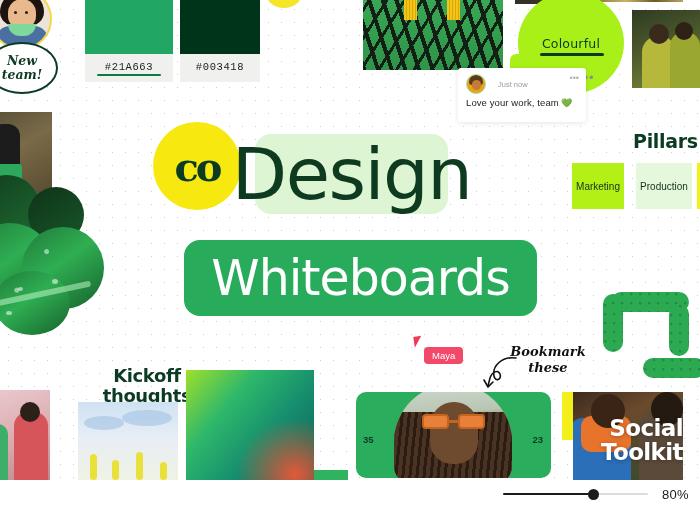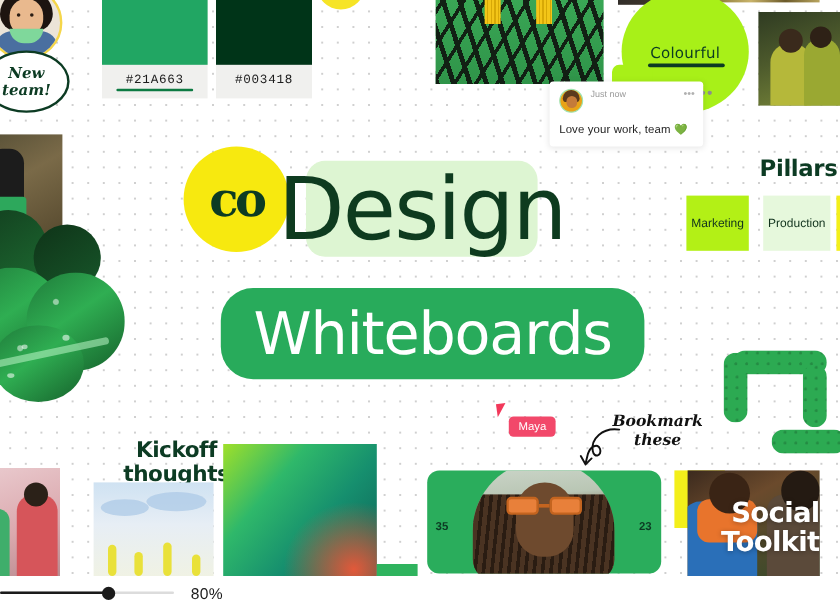--- a/index.html
+++ b/index.html
@@ -126,29 +126,29 @@
     background:#3a2a1c; border-radius:50%; }
   #photo-couple .h2 { position:absolute; left:43px; top:12px; width:18px; height:18px;
     background:#2e2116; border-radius:50%; }
 
   
   #comment-card {
     left:458px; top:68px; width:128px; height:54px; background:#ffffff;
     border-radius:3px; box-shadow:0 1px 5px rgba(0,0,0,.10);
     padding:6px 8px;
   }
-  #comment-card .row { display:flex; align-items:flex-start; gap:6px; }
+  #comment-card .row { display:flex; align-items:center; gap:12px; }
   #comment-card .ava { width:20px; height:20px; border-radius:50%;
     background:#e8a317; border:1.5px solid #9fe3b0; overflow:hidden; position:relative; }
   #comment-card .ava .hr { position:absolute; left:2px; top:0px; width:14px;height:10px;
     background:#5a3a1c; border-radius:7px 7px 3px 3px;}
   #comment-card .ava .fc { position:absolute; left:5px; top:5px; width:9px;height:10px;
     background:#c47b3a; border-radius:5px;}
   #comment-card .when { font-size:7.5px; color:#9a9a9a; }
-  #comment-card .msg { font-size:9.5px; color:#1d1d1d; margin-top:9px; letter-spacing:.1px; }
+  #comment-card .msg { font-size:9.5px; color:#1d1d1d; margin-top:3px; letter-spacing:.1px; }
   #comment-card .dots { position:absolute; right:7px; top:5px; color:#b0b0b0; font-size:9px; }
   #comment-card .heart { color:#5bd6a0; font-size:9px; }
 
   
   #photo-forest { left:-6px; top:112px; width:58px; height:88px;
     background:linear-gradient(150deg,#5a5238 0%,#7a6a48 40%,#56492e 100%); overflow:hidden; }
   #photo-forest .pers { position:absolute; left:-4px; top:12px; width:30px; height:54px;
     background:#1c1c1c; border-radius:12px 12px 0 0; }
   #photo-forest .skirt { position:absolute; left:-6px; top:52px; width:34px; height:26px;
     background:#2da85c; border-radius:3px; }
@@ -185,21 +185,21 @@
     display:flex; align-items:center; justify-content:center;
   }
   #design-chip span {
     font-family:"DejaVu Sans", sans-serif; font-size:72px; font-weight:400;
     color:#0e3b1f; letter-spacing:-1.5px;
   }
 
   
   #whiteboards {
     left:184px; top:240px; width:353px; height:76px;
-    background:#28ab5b; border-radius:27px;
+    background:#28ab5b; border-radius:16px;
     display:flex; align-items:center; justify-content:center;
   }
   #whiteboards span {
     font-family:"DejaVu Sans", sans-serif; font-size:49px; font-weight:400;
     color:#ffffff; letter-spacing:-1px;
   }
 
   
   #pillars-title {
     left:633px; top:130px;
@@ -324,21 +324,21 @@
     font-family:"DejaVu Sans", sans-serif; font-size:23px; font-weight:bold; color:#fff;
     line-height:1.05; letter-spacing:-.6px; text-shadow:0 1px 4px rgba(0,0,0,.3);
   }
 
   
   #edge-green { left:314px; top:470px; width:34px; height:10px; background:#2fb35e; }
 
   
   #bottombar {
     position:absolute; left:0; top:480px; width:700px; height:28px;
-    background:#ffffff; display:flex; align-items:center; 
+    background:#ffffff; display:flex; align-items:center; justify-content:flex-end;
     gap:14px; padding-right:4px;
   }
   #zoom-slider { position:relative; width:145px; height:14px; display:flex; align-items:center; }
   #zoom-slider .track { position:absolute; left:0; right:0; height:2.5px; background:#dcdcdc; border-radius:2px; }
   #zoom-slider .fill { position:absolute; left:0; height:2.5px; background:#1b1b1b; border-radius:2px; width:62%; }
   #zoom-slider .knob { position:absolute; left:58%; width:11px; height:11px;
     background:#1b1b1b; border-radius:50%; }
   #zoom-value { font-size:13px; color:#1b1b1b; letter-spacing:.3px; min-width:34px; }
 </style>
 </head>

